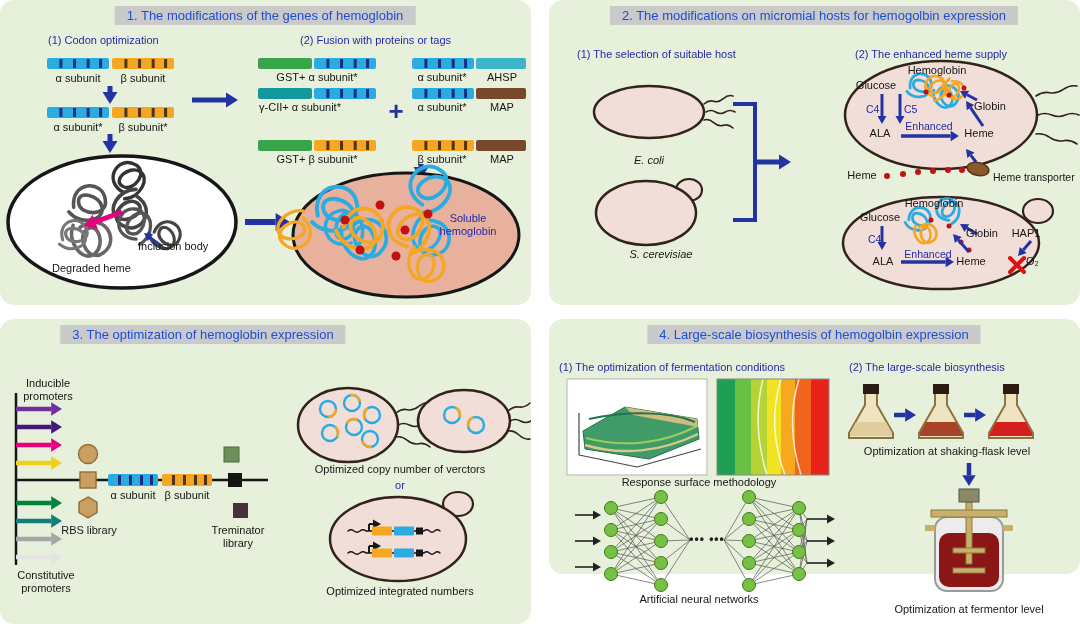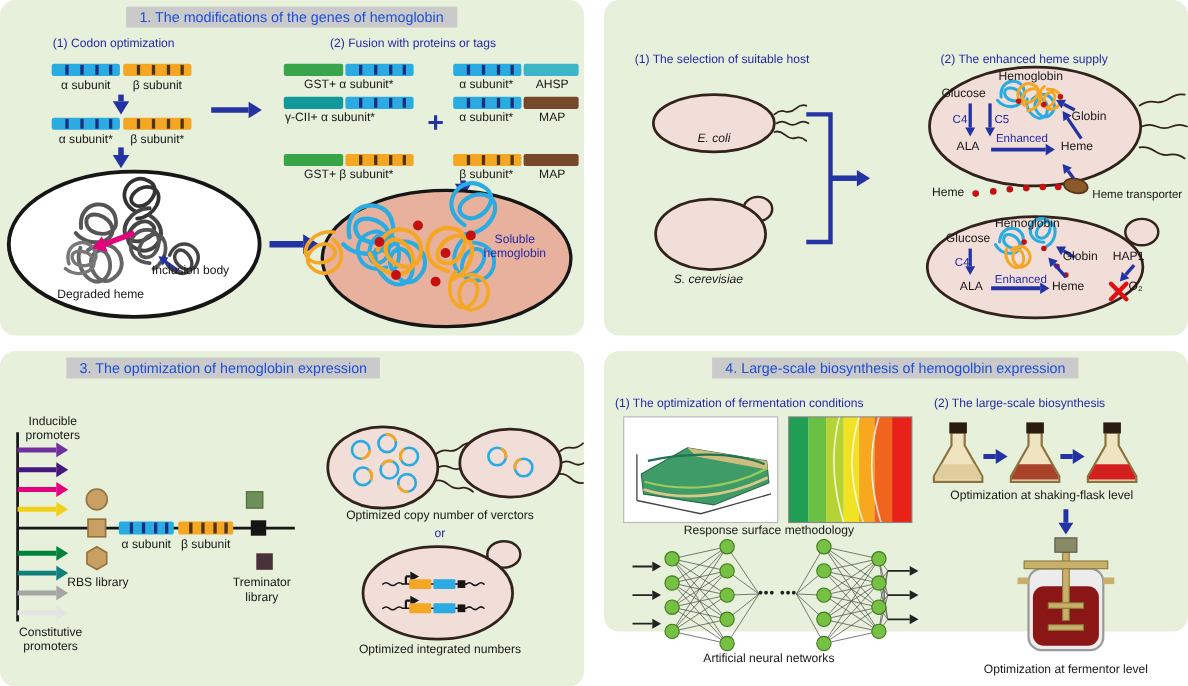--- a/index.html
+++ b/index.html
@@ -201,24 +201,25 @@
       <polygon points="405,262 396.6,256.75 396.6,267.25" fill="#2333a3"></polygon>
       <line x1="420" y1="252" x2="409.31491071063937" y2="239.97927454946927" stroke="#2333a3" stroke-width="3"></line>
       <polygon points="404,234 405.9515687765629,242.9689118242039 412.6782526447158,236.98963727473463" fill="#2333a3"></polygon>
       <line x1="428" y1="234" x2="417.89547372126214" y2="228.05616101250715" stroke="#2333a3" stroke-width="3"></line>
       <polygon points="411,224 415.61388315172684,231.93486498071712 420.17706429079743,224.17745704429717" fill="#2333a3"></polygon>
       <line x1="482" y1="241" x2="474.23944430734275" y2="249.95448733768146" stroke="#2333a3" stroke-width="3"></line>
       <polygon points="469,256 477.64004517989696,252.90167476056175 470.83884343478854,247.00729991480117" fill="#2333a3"></polygon>
       <line x1="461" y1="258" x2="475" y2="272" stroke="#e01010" stroke-width="4" stroke-linecap="round"></line>
       <line x1="475" y1="258" x2="461" y2="272" stroke="#e01010" stroke-width="4" stroke-linecap="round"></line>
     </svg>
+  <div class="ptitle" style="left:265px;top:6px">2. The modifications on micromial hosts for hemogolbin expression</div>
   <div class="hdr" style="left:28px;top:48px">(1) The selection of suitable host</div>
   <div class="hdr" style="left:306px;top:48px">(2) The enhanced heme supply</div>
-  <div class="lbl c it" style="left:100px;top:120px">E. coli</div>
-  <div class="lbl c it" style="left:95px;top:248px">S. cerevisiae</div>
+  <div class="lbl c it" style="left:100px;top:154px">E. coli</div>
+  <div class="lbl c it" style="left:112px;top:248px">S. cerevisiae</div>
   <div class="lbl c" style="left:388px;top:64px">Hemoglobin</div>
   <div class="lbl c" style="left:327px;top:79px">Glucose</div>
   <div class="lbl bl sm" style="left:317px;top:103px">C4</div>
   <div class="lbl bl sm" style="left:355px;top:103px">C5</div>
   <div class="lbl c" style="left:331px;top:127px">ALA</div>
   <div class="lbl c bl sm" style="left:380px;top:120px">Enhanced</div>
   <div class="lbl c" style="left:430px;top:127px">Heme</div>
   <div class="lbl c" style="left:441px;top:100px">Globin</div>
   <div class="lbl c" style="left:313px;top:169px">Heme</div>
   <div class="lbl sm" style="left:444px;top:171px">Heme transporter</div>

